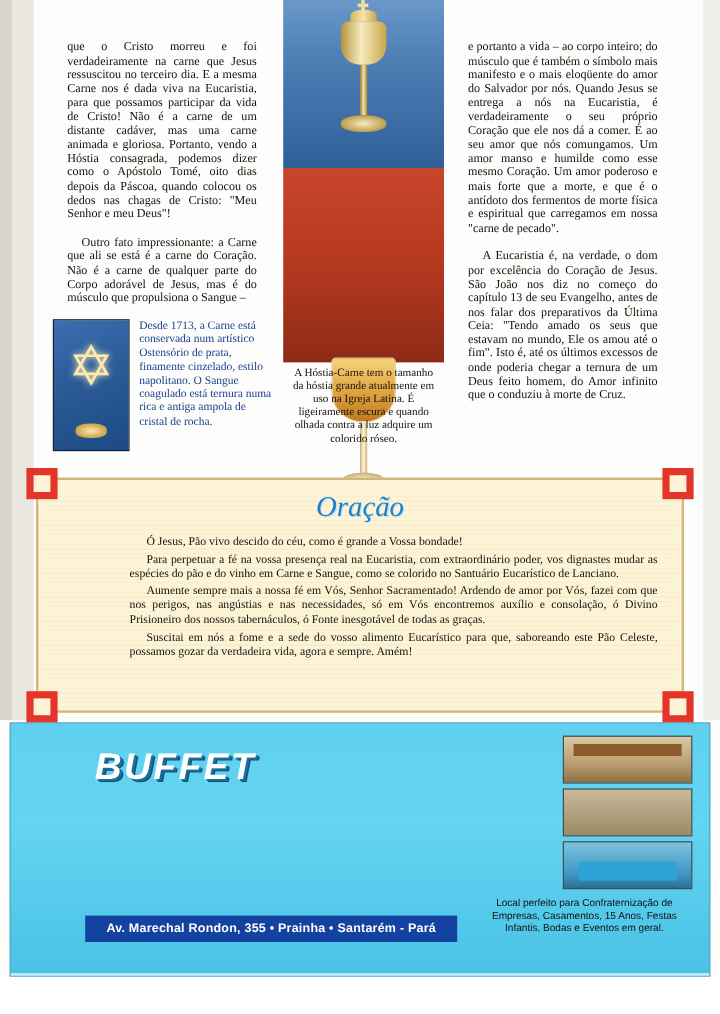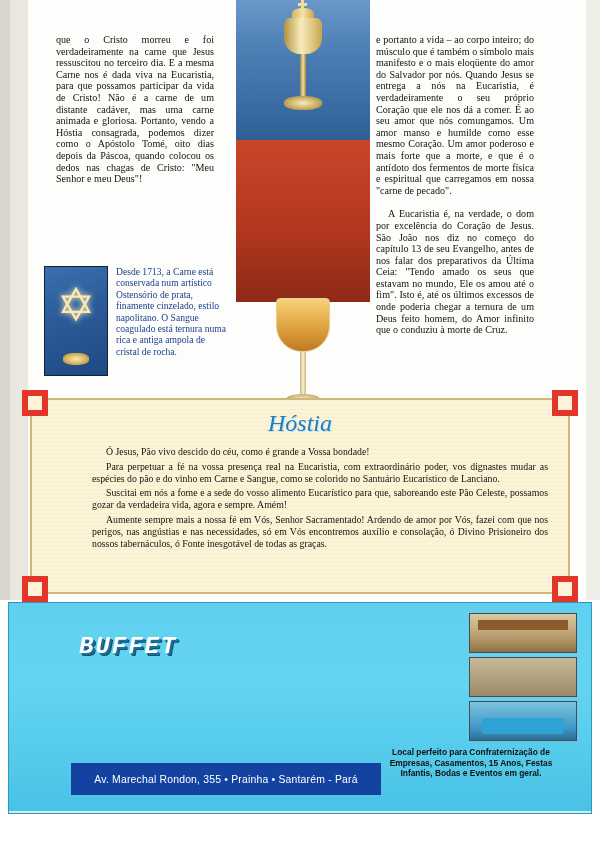--- a/index.html
+++ b/index.html
@@ -24,21 +24,21 @@
   .col {
     position: absolute;
     font-size: 10.1px;
     line-height: 11.6px;
     text-align: justify;
     color: #14110d;
   }
   .col p { margin: 12px; text-indent: 12px; }
   .col p.noind { text-indent: 0; }
   .col-left { left: 44px; top: 22px; width: 182px; }
-  .col-right { left: 364px; top: 22px; width: 182px; }
+  .col-right { left: 378px; top: 22px; width: 182px; }
 
   
   .mons-img {
     position: absolute; left: 44px; top: 266px; width: 64px; height: 110px;
     background: linear-gradient(160deg,#3b6fb0 0%, #2d5c99 40%, #1d4a84 100%);
     border: 1px solid #123;
   }
   .mons-glyph {
     position:absolute; left:0; right:0; top:16px;
     text-align:center; color:#ffe9a8; font-size:46px; line-height:46px;
@@ -145,33 +145,33 @@
     font-family: "Liberation Serif", serif;
     font-style: italic;
     font-size: 24px;
     color: #1f7fc4;
     text-shadow: 1px 1px 0 #bfe2f5;
   }
   .prayer-body {
     position:absolute; left:60px; right:20px; top:46px;
     font-size: 9.8px; line-height: 11.8px; text-align: justify; color:#14110d;
   }
-  .prayer-body p { margin:0 0 3px 0; text-indent: 14px; }
+  .prayer-body p { margin:0 0 3px 16px; text-indent: 14px; }
 
   
   .ad {
     position:absolute; left:8px; top:602px; width:584px; height:212px;
     background: linear-gradient(180deg,#5fd0ef 0%, #63d4f1 40%, #49c2e6 100%);
     border: 1px solid #2d99bd;
   }
   .ad-buffet {
-    position:absolute; left:70px; top:30px;
-    font-family: Liberation Mono, monospace;
+    position:absolute; left:70px; top:18px;
+    font-family: Liberation Sans, sans-serif;
     font-weight: bold; font-style: italic;
-    font-size: 24px; letter-spacing: 2px;
+    font-size: 31px; letter-spacing: 2px;
     color: #ffffff;
     text-shadow: 2px 2px 0 #1b6f9c, 3px 3px 0 #134f70;
   }
   .ad-coma {
     position:absolute; left:52px; top:42px;
     font-family: "Liberation Serif", serif;
     font-style: italic; font-weight: bold;
     font-size: 58px;
     color: #e02d1b;
     text-shadow: 2px 2px 0 #ffffff, 4px 4px 3px rgba(0,0,0,.35);
@@ -179,60 +179,61 @@
   .ad-phone {
     position:absolute; left:72px; top:122px; width:300px;
     text-align:center;
     font-family: "Liberation Sans", sans-serif;
     font-weight: bold; font-style: italic;
     font-size: 14.5px;
     color: #d8271a;
     text-shadow: 1px 1px 0 #ffffff;
   }
   .ad-addr {
-    position:absolute; left:62px; top:160px; width:310px; height:32px;
+    position:absolute; left:62px; top:160px; width:310px; height:22px;
     background: #1342a0;
     color: #ffffff;
     font-family: "Liberation Sans", sans-serif;
-    font-weight: normal; font-size: 10.4px;
+    font-weight: bold; font-size: 10.4px;
     display:flex; align-items:center; justify-content:center;
     letter-spacing: .2px;
   }
   .ad-photos { position:absolute; right:14px; top:10px; width:108px; height:128px; }
   .ph {
     position:absolute; border:1px solid #4b4b4b;
   }
   .ph1 { left:0; top:0; width:108px; height:40px;
     background: linear-gradient(180deg,#d8c9a4 0%, #b99c6f 60%, #8d7244 100%); }
   .ph2 { left:0; top:44px; width:108px; height:40px;
     background: linear-gradient(180deg,#c7b99a 0%, #9c8a66 100%); }
   .ph3 { left:0; top:88px; width:108px; height:40px;
     background: linear-gradient(180deg,#7cc3df 0%, #3f96c4 70%, #2b6e94 100%); }
   .ph-roof { position:absolute; left:8px; top:6px; right:8px; height:10px; background:#8c5a2b; }
   .ph-pool { position:absolute; left:12px; top:16px; right:12px; height:16px; background:#2ea3d6; border-radius:3px; }
   .ad-tag {
-    position:absolute; right:30px; top:144px; width:180px;
+    position:absolute; right:14px; top:144px; width:180px;
     font-family: "Liberation Sans", sans-serif;
     font-size: 8.4px; line-height: 10.5px; text-align:center; color:#111;
-    font-weight: bold;
+    font-weight: normal;
   }
   .ad-bottom-white { position:absolute; left:0; right:0; bottom:0; height:2px; background:#cfeef8; }
   .page-bottom-white { position:absolute; left:0; right:0; top:814px; height:31px; background:#ffffff; }
 </style>
 </head>
 <body>
 
 <div class="page">
 
   <div class="edge-left"></div>
   <div class="edge-left-dark"></div>
   <div class="edge-right"></div>
 
   <div class="col col-left">
     <p class="noind">que o Cristo morreu e foi verdadeiramente na carne que Jesus ressuscitou no terceiro dia. E a mesma Carne nos é dada viva na Eucaristia, para que possamos participar da vida de Cristo! Não é a carne de um distante cadáver, mas uma carne animada e gloriosa. Portanto, vendo a Hóstia consagrada, podemos dizer como o Apóstolo Tomé, oito dias depois da Páscoa, quando colocou os dedos nas chagas de Cristo: "Meu Senhor e meu Deus"!</p>
+    <p>Outro fato impressionante: a Carne que ali se está é a carne do Coração. Não é a carne de qualquer parte do Corpo adorável de Jesus, mas é do músculo que propulsiona o Sangue –</p>
   </div>
 
   <div class="mons-img">
     <div class="mons-glyph">✡</div>
     <div class="mons-base"></div>
   </div>
   <div class="mons-caption">Desde 1713, a Carne está conservada num artístico Ostensório de prata, finamente cinzelado, estilo napolitano. O Sangue coagulado está ternura numa rica e antiga ampola de cristal de rocha.</div>
 
   <div class="center-strip">
     <div class="chalice-top">
@@ -245,35 +246,36 @@
       </div>
     </div>
     <div class="chalice-bottom">
       <div class="wine-glass">
         <div class="wg-cup"></div>
         <div class="wg-stem"></div>
         <div class="wg-foot"></div>
       </div>
     </div>
   </div>
+  <div class="center-caption">A Hóstia-Carne tem o tamanho da hóstia grande atualmente em uso na Igreja Latina. É ligeiramente escura e quando olhada contra a luz adquire um colorido róseo.</div>
 
   <div class="col col-right">
     <p class="noind">e portanto a vida – ao corpo inteiro; do músculo que é também o símbolo mais manifesto e o mais eloqüente do amor do Salvador por nós. Quando Jesus se entrega a nós na Eucaristia, é verdadeiramente o seu próprio Coração que ele nos dá a comer. É ao seu amor que nós comungamos. Um amor manso e humilde como esse mesmo Coração. Um amor poderoso e mais forte que a morte, e que é o antídoto dos fermentos de morte física e espiritual que carregamos em nossa "carne de pecado".</p>
     <p>A Eucaristia é, na verdade, o dom por excelência do Coração de Jesus. São João nos diz no começo do capítulo 13 de seu Evangelho, antes de nos falar dos preparativos da Última Ceia: "Tendo amado os seus que estavam no mundo, Ele os amou até o fim". Isto é, até os últimos excessos de onde poderia chegar a ternura de um Deus feito homem, do Amor infinito que o conduziu à morte de Cruz.</p>
   </div>
 
   <div class="prayer-wrap">
     <div class="prayer-box">
       <div class="prayer-texture"></div>
-      <div class="prayer-title">Hóstia</div>
+      <div class="prayer-title">Oração</div>
       <div class="prayer-body">
         <p>Ó Jesus, Pão vivo descido do céu, como é grande a Vossa bondade!</p>
         <p>Para perpetuar a fé na vossa presença real na Eucaristia, com extraordinário poder, vos dignastes mudar as espécies do pão e do vinho em Carne e Sangue, como se colorido no Santuário Eucarístico de Lanciano.</p>
+        <p>Aumente sempre mais a nossa fé em Vós, Senhor Sacramentado! Ardendo de amor por Vós, fazei com que nos perigos, nas angústias e nas necessidades, só em Vós encontremos auxílio e consolação, ó Divino Prisioneiro dos nossos tabernáculos, ó Fonte inesgotável de todas as graças.</p>
         <p>Suscitai em nós a fome e a sede do vosso alimento Eucarístico para que, saboreando este Pão Celeste, possamos gozar da verdadeira vida, agora e sempre. Amém!</p>
-        <p>Aumente sempre mais a nossa fé em Vós, Senhor Sacramentado! Ardendo de amor por Vós, fazei com que nos perigos, nas angústias e nas necessidades, só em Vós encontremos auxílio e consolação, ó Divino Prisioneiro dos nossos tabernáculos, ó Fonte inesgotável de todas as graças.</p>
       </div>
     </div>
     <div class="corner tl"></div>
     <div class="corner tr"></div>
     <div class="corner bl"></div>
     <div class="corner br"></div>
   </div>
 
   <div class="ad">
     <div class="ad-buffet">BUFFET</div>

